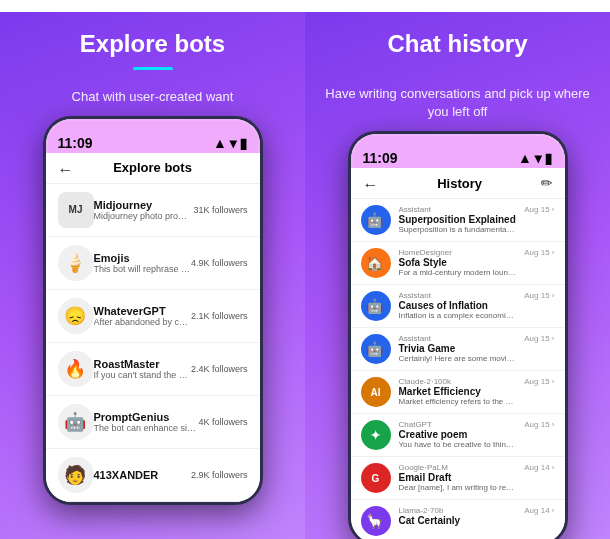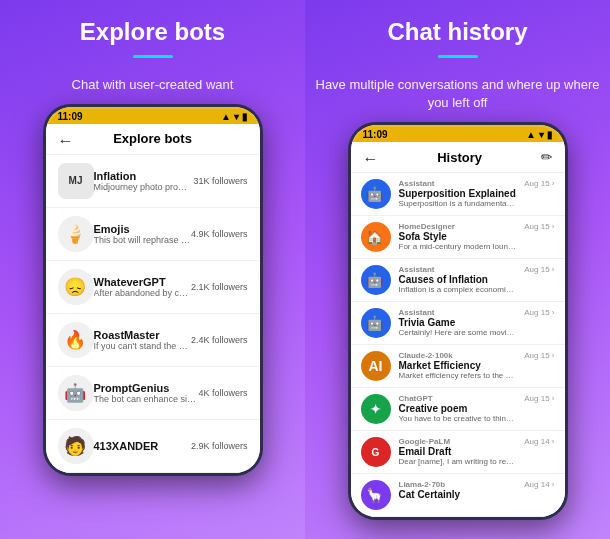--- a/index.html
+++ b/index.html
@@ -13,20 +13,21 @@
     }
 
     .panel {
       flex: 1;
       display: flex;
       flex-direction: column;
       align-items: center;
       background: linear-gradient(160deg, #7c3aed, #a855f7, #c084fc);
       padding: 18px 10px 0 10px;
       position: relative;
+      margin-top: 12px;
     }
 
     .panel-title {
       font-size: 24px;
       font-weight: 800;
       color: #fff;
       text-align: center;
       line-height: 1.2;
     }
 
@@ -71,26 +72,26 @@
       z-index: 10;
     }
 
     .phone-screen {
       background: #fff;
       border-radius: 22px;
       overflow: hidden;
     }
 
     .status-bar {
-      background: #eab308;
+      background: #f0abfc;
       display: flex;
       justify-content: space-between;
       align-items: center;
-      padding: 4px 12px 2px;
-      font-size: 10px;
+      padding: 16px 12px 2px;
+      font-size: 14px;
       font-weight: 600;
       color: #000;
     }
 
     .status-icons {
       display: flex;
       gap: 3px;
       align-items: center;
     }
 
@@ -195,21 +196,20 @@
     }
 
     .history-info {
       flex: 1;
       min-width: 0;
     }
 
     .history-source {
       font-size: 8px;
       color: #888;
-      font-weight: bold;
     }
 
     .history-title {
       font-size: 10px;
       font-weight: 700;
       color: #111;
     }
 
     .history-preview {
       font-size: 8px;
@@ -270,21 +270,21 @@
           <span class="back-arrow">←</span>
           <span class="app-header-title">Explore bots</span>
           <span class="header-icon-right" style="width:16px;"></span>
         </div>
 
         <div class="list-container">
 
           <div class="bot-item">
             <div class="midjourney-avatar">MJ</div>
             <div class="bot-info">
-              <div class="bot-name">Inflation</div>
+              <div class="bot-name">Midjourney</div>
               <div class="bot-desc">Midjourney photo prompter</div>
             </div>
             <div class="bot-followers">31K followers</div>
           </div>
 
           <div class="bot-item">
             <div class="bot-avatar">🍦</div>
             <div class="bot-info">
               <div class="bot-name">Emojis</div>
               <div class="bot-desc">This bot will rephrase your messages into emo...</div>
@@ -330,21 +330,21 @@
 
         </div>
       </div>
     </div>
   </div>
 </div>
 
 <div class="panel">
   <h1 class="panel-title">Chat history</h1>
   <div class="accent-line"></div>
-  <p class="panel-subtitle">Have multiple conversations and where up where you left off</p>
+  <p class="panel-subtitle">Have writing conversations and pick up where you left off</p>
 
   <div class="phone-container">
     <div class="phone">
       <div class="phone-screen">
 
         <div class="status-bar">
           <span>11:09</span>
           <div class="status-icons">
             <span>▲</span>
             <span>▾</span>
@@ -394,21 +394,21 @@
             <div class="chat-avatar blue-circle">🤖</div>
             <div class="history-info">
               <div class="history-source">Assistant</div>
               <div class="history-title">Trivia Game</div>
               <div class="history-preview">Certainly! Here are some movie trivia questions f...</div>
             </div>
             <div class="history-date">Aug 15 ›</div>
           </div>
 
           <div class="history-item">
-            <div class="chat-avatar gold-circle" style="font-size:14px;font-weight:bold;">AI</div>
+            <div class="chat-avatar gold-circle" style="font-size:10px;font-weight:bold;">AI</div>
             <div class="history-info">
               <div class="history-source">Claude-2·100k</div>
               <div class="history-title">Market Efficiency</div>
               <div class="history-preview">Market efficiency refers to the degree to which ma...</div>
             </div>
             <div class="history-date">Aug 15 ›</div>
           </div>
 
           <div class="history-item">
             <div class="chat-avatar green-circle">✦</div>

